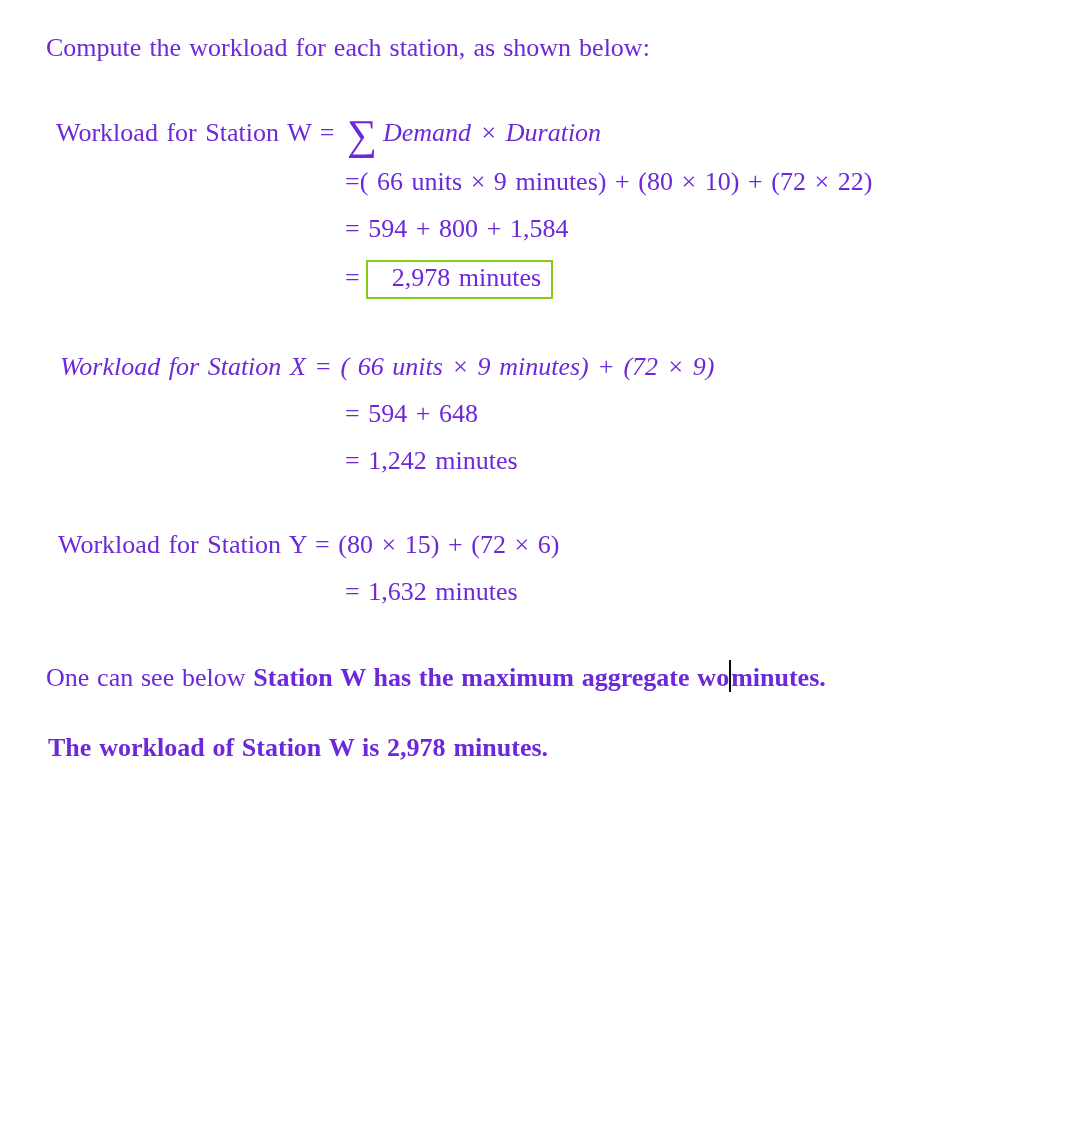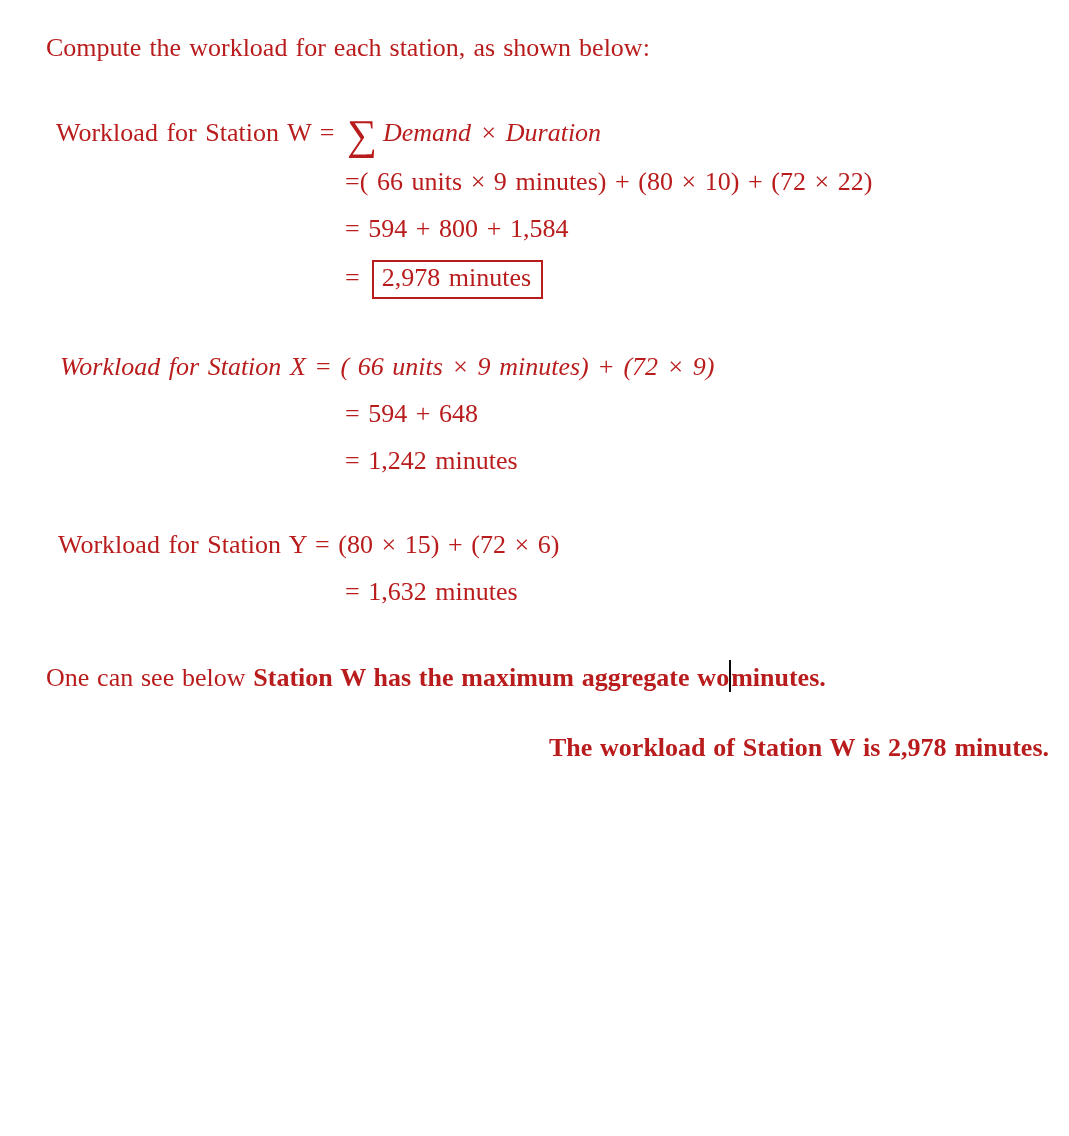--- a/index.html
+++ b/index.html
@@ -3,21 +3,21 @@
 <meta charset="utf-8">
 <style>
   html, body { margin: 0; padding: 0; background: #ffffff; }
   .page {
     position: relative;
     width: 1069px;
     height: 1136px;
     box-sizing: border-box;
     padding: 32px 20px 0 46px;
     background: #ffffff;
-    color: #b91c1c;
+    color: #6d28d9;
     font-family: "Liberation Serif", "DejaVu Serif", serif;
     font-size: 26px;
     overflow: hidden;
   }
   .title {
     margin: 0 0 46px 0;
     line-height: 32px;
     word-spacing: 0.06em;
   }
   .station-block { margin-bottom: 52px; }
@@ -46,23 +46,23 @@
   .sigma {
     font-size: 42px;
     line-height: 32px;
     vertical-align: -8px;
     margin: 0 6px 0 4px;
     display: inline-block;
   }
   .ital { font-style: italic; }
   .result-box {
     display: inline-block;
-    border: 2px solid #b91c1c;
-    padding: 1px 10px 4px 8px;
-    margin-left: 12px;
+    border: 2px solid #84cc16;
+    padding: 1px 10px 4px 24px;
+    margin-left: 6px;
     line-height: 30px;
   }
   .conclusion {
     margin: 0 0 36px 0;
     line-height: 34px;
     word-spacing: 0.05em;
   }
   .bold { font-weight: bold; }
   .text-cursor {
     display: inline-block;
@@ -70,21 +70,20 @@
     height: 32px;
     background: #0a0a0a;
     vertical-align: -6px;
   }
   .final {
     margin: 0;
     line-height: 34px;
     font-weight: bold;
     word-spacing: 0.05em;
     margin-left: 2px;
-    text-align: right;
   }
 </style>
 </head>
 <body>
 
 <div class="page">
 
   <p class="title">Compute the workload for each station, as shown below:</p>
 
   <div class="station-block">

